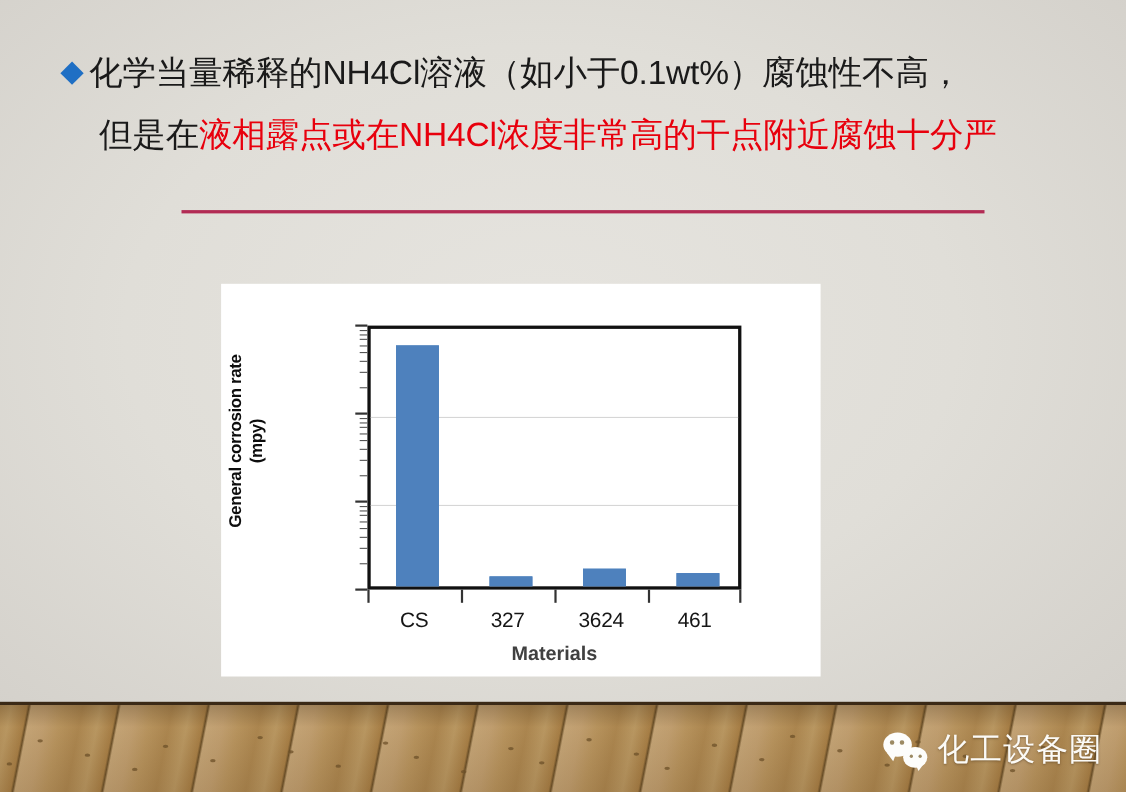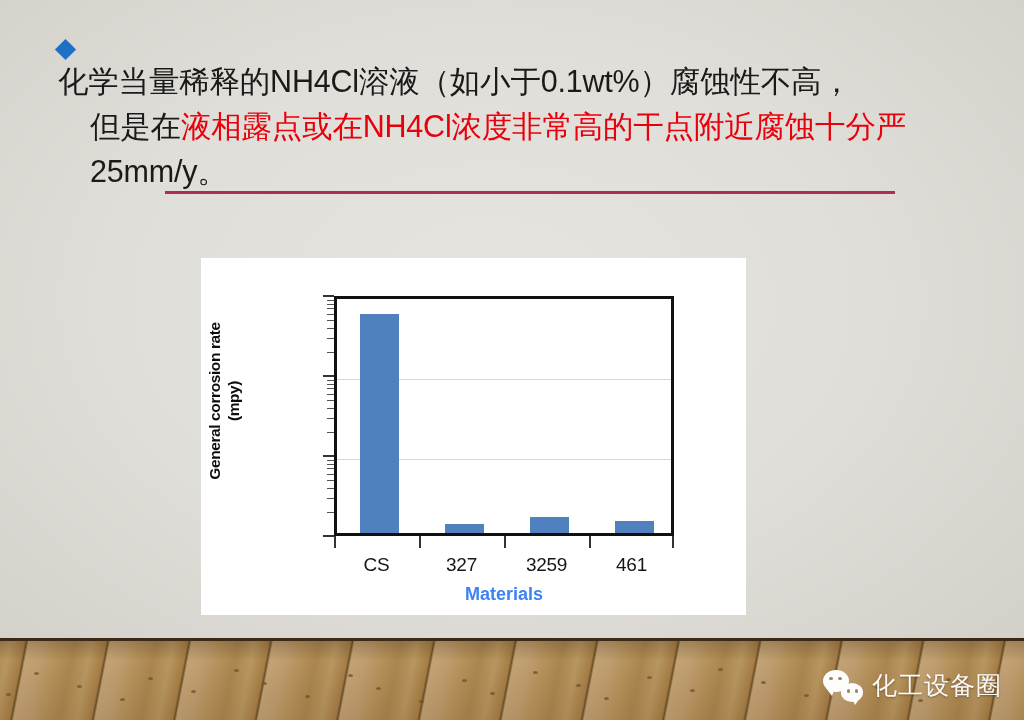--- a/index.html
+++ b/index.html
@@ -29,35 +29,35 @@
   }
 
   .para-line {
     font-size: 30.5px;
     line-height: 45px;
     color: #1a1a1a;
     letter-spacing: -0.2px;
     white-space: nowrap;
   }
 
-  .line-1 { display: flex; align-items: baseline; flex-direction: column; }
+  .line-1 { display: flex; align-items: baseline; }
 
   .bullet-diamond {
     display: inline-block;
     width: 15px;
     height: 15px;
     background: #1f6fc4;
     transform: rotate(45deg);
     margin-right: 8px;
     position: relative;
     top: -2px;
     flex: 0 0 auto;
   }
 
-  .line-2, .line-3, .line-4 { padding-left: 32px; }
+  .line-2, .line-3, .line-4 { padding-left: 32px; margin-top: 12px; }
 
   .red-text { color: #e8000d; }
   .red-underline-char {
     color: #e8000d;
     border-bottom: 2px solid #e8000d;
     padding-bottom: 1px;
   }
 
   
   #maroon-rule {
@@ -198,21 +198,21 @@
   }
 
   #x-axis-title {
     position: absolute;
     left: 133px;
     top: 326px;
     width: 340px;
     text-align: center;
     font-size: 18px;
     font-weight: bold;
-    color: #3b82f6;
+    color: #404040;
   }
 
   
   #floor {
     position: absolute;
     left: 0;
     bottom: 0;
     width: 1024px;
     height: 82px;
     overflow: hidden;
@@ -297,21 +297,21 @@
     border-left: 3px solid transparent;
     border-top: 7px solid #fdfdfb;
   }
   #wechat-icon .dot {
     position: absolute;
     width: 3.5px; height: 3.5px;
     border-radius: 50%;
     background: #9c8a63;
   }
   #watermark-text {
-    font-size: 25px;
+    font-size: 29px;
     color: #fbfaf6;
     letter-spacing: 1px;
     text-shadow: 0 1px 2px rgba(60,40,20,0.45);
   }
 </style>
 </head>
 <body>
 
 <div id="slide">
 
@@ -320,23 +320,20 @@
     <div class="para-line line-1">
       <span class="bullet-diamond"></span>
       <span>化学当量稀释的NH4Cl溶液（如小于0.1wt%）腐蚀性不高，</span>
     </div>
 
     <div class="para-line line-2">
       <span>但是在</span><span class="red-text">液相露点或在NH4Cl浓度非常高的干点附近腐蚀十分严</span>
     </div>
 
 
-    <div class="para-line line-4">
-      <span>25mm/y。</span>
-    </div>
 
   </div>
 
   <div id="maroon-rule"></div>
 
   <div id="chart-panel">
     <div class="chart-inner">
 
       <div id="y-axis-title">
         <div class="yt-stack">
@@ -351,21 +348,21 @@
           <div class="gridline" style="top: 160px;"></div>
           <div class="bar" title="CS: 550" style="width: 39.1px; left: 22.95px; height: 219.229px; background: rgb(78, 129, 189); border-color: rgb(78, 129, 189);"></div>
           <div class="bar" title="625: 1.3" style="width: 39.1px; left: 107.95px; height: 9.11547px; background: rgb(78, 129, 189); border-color: rgb(78, 129, 189);"></div>
           <div class="bar" title="2205: 1.6" style="width: 39.1px; left: 192.95px; height: 16.3296px; background: rgb(78, 129, 189); border-color: rgb(78, 129, 189);"></div>
           <div class="bar" title="825: 1.4" style="width: 39.1px; left: 277.95px; height: 11.6902px; background: rgb(78, 129, 189); border-color: rgb(78, 129, 189);"></div>
         </div>
 
       <div id="cat-labels">
           <div class="cat-label">CS</div>
           <div class="cat-label">327</div>
-          <div class="cat-label">3259</div>
+          <div class="cat-label">3624</div>
           <div class="cat-label">461</div>
         </div>
 
       <div id="x-axis-title">Materials</div>
 
     <div class="tick-major" style="top: 37px;"></div>
         <div class="tick-major" style="top: 117px;"></div>
         <div class="tick-major" style="top: 197px;"></div>
         <div class="tick-major" style="top: 277px;"></div>
         <div class="tick-minor" style="top: 253.918px;"></div>

